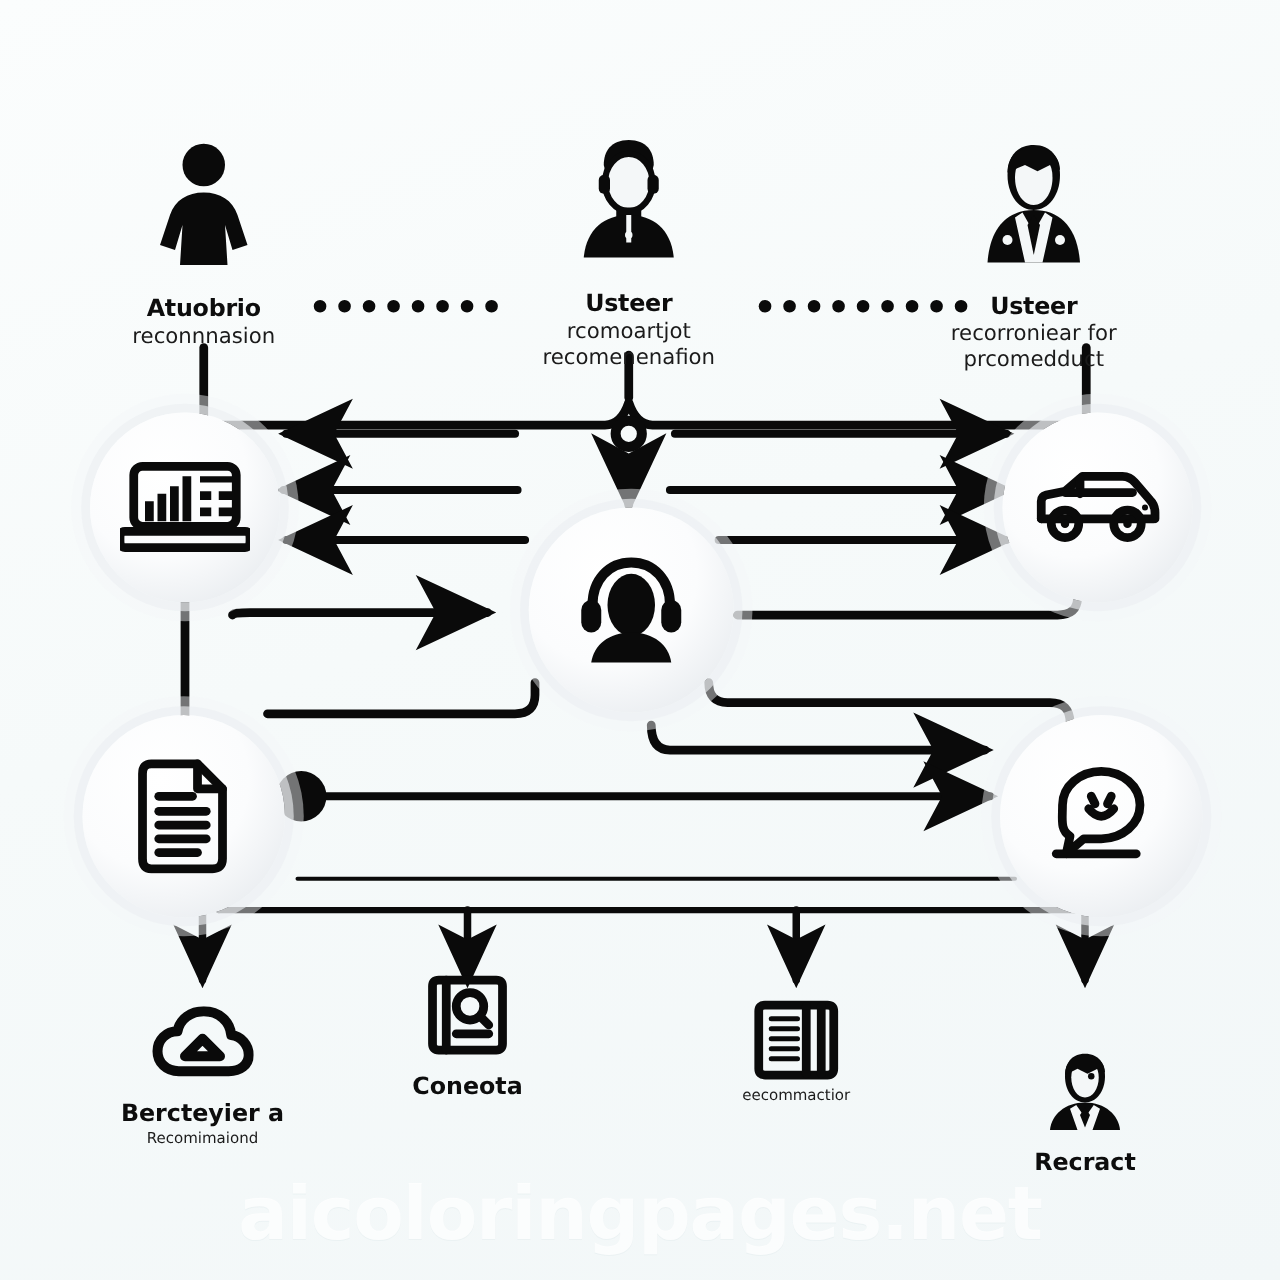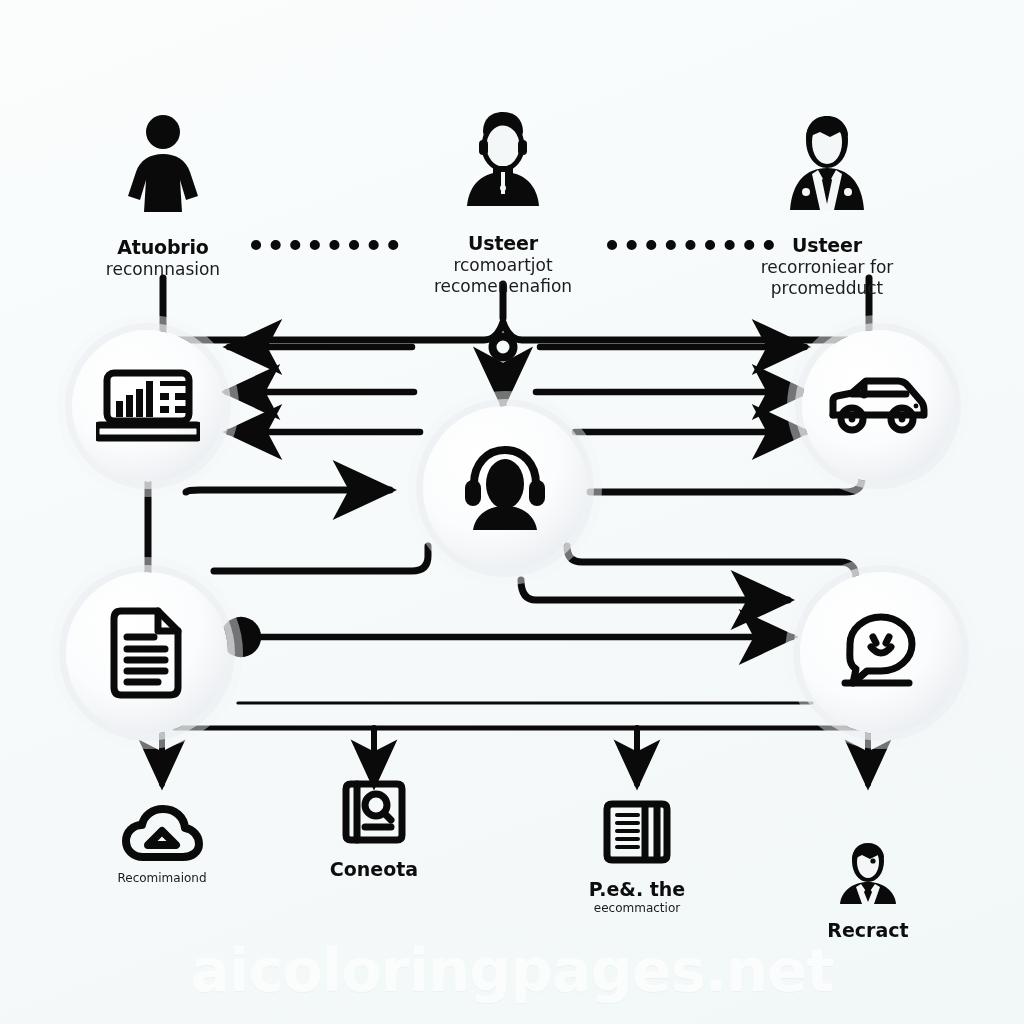--- a/index.html
+++ b/index.html
@@ -303,20 +303,21 @@
 
   <div class="leaf" style="left:57px; top:798px;">
     <div class="glyph">
       <svg width="82" height="58" viewBox="0 0 82 58">
         <g fill="none" stroke="#0a0a0a" stroke-width="8" stroke-linejoin="round" stroke-linecap="round">
           <path d="M22,52 C12,52 5,45 5,36 C5,27 12,20 21,20 C23,10 32,4 42,4 C54,4 63,12 64,23 C72,24 78,31 78,39 C78,47 71,52 62,52 Z"></path>
           <path d="M27,40 L41,26 L55,40 Z"></path>
         </g>
       </svg>
     </div>
+    <div class="cap-strong">Bercteyier a</div>
     <div class="cap-sub">Recomimaiond</div>
   </div>
 
   <div class="leaf" style="left:269px; top:776px;">
     <div class="glyph">
       <svg width="66" height="66" viewBox="0 0 66 66">
         <g fill="none" stroke="#0a0a0a" stroke-width="7" stroke-linejoin="round" stroke-linecap="round">
           <path d="M10,5 L56,5 Q61,5 61,10 L61,56 Q61,61 56,61 L10,61 Q5,61 5,56 L5,10 Q5,5 10,5 Z"></path>
           <path d="M16,5 L16,61"></path>
           <circle cx="35" cy="26" r="11"></circle>
@@ -338,21 +339,20 @@
         </g>
         <g fill="#0a0a0a">
           <rect x="13" y="14" width="25" height="4" rx="2"></rect>
           <rect x="13" y="22" width="25" height="4" rx="2"></rect>
           <rect x="13" y="30" width="25" height="4" rx="2"></rect>
           <rect x="13" y="38" width="25" height="4" rx="2"></rect>
           <rect x="13" y="46" width="25" height="4" rx="2"></rect>
         </g>
       </svg>
     </div>
-    <div class="cap-strong">P.e&amp;. the</div>
     <div class="cap-sub">eecommactior</div>
   </div>
 
   <div class="leaf" style="left:763px; top:837px;">
     <div class="glyph">
       <svg width="66" height="66" viewBox="0 0 66 66">
         <path d="M33,3 C22,3 17,11 17,21 C17,33 24,42 33,42 C42,42 49,33 49,21 C49,11 44,3 33,3 Z" fill="#0a0a0a"></path>
         <path d="M33,9 C26,9 22,14 22,22 C22,31 27,38 33,38 C39,38 44,31 44,22 C44,14 40,9 33,9 Z" fill="#f4f7f8"></path>
         <path d="M17,20 C17,10 23,4 33,4 C43,4 49,10 49,18 L43,15 L35,19 L27,15 Z" fill="#0a0a0a"></path>
         <circle cx="38" cy="21" r="2.6" fill="#0a0a0a"></circle>

